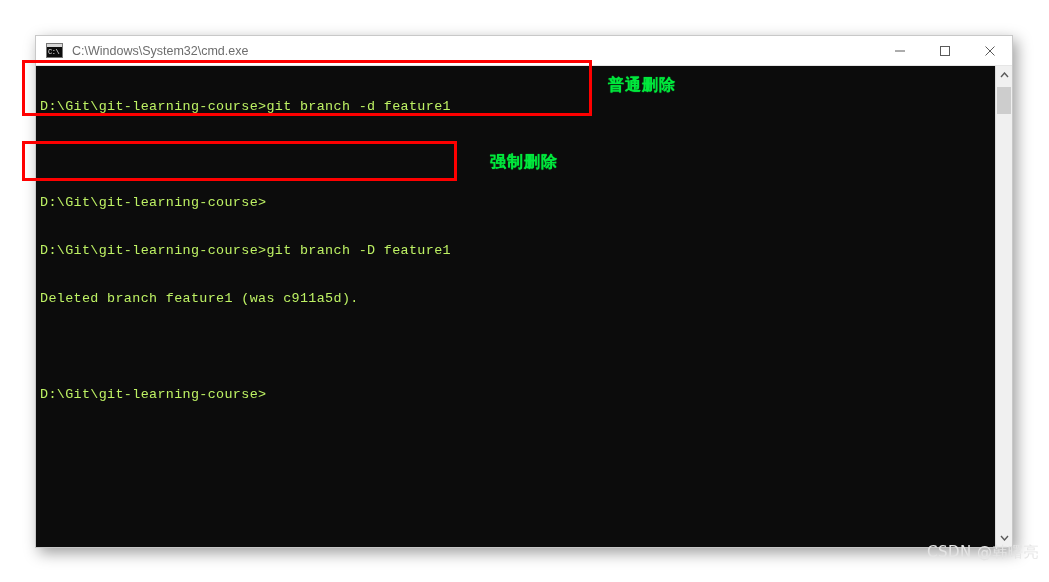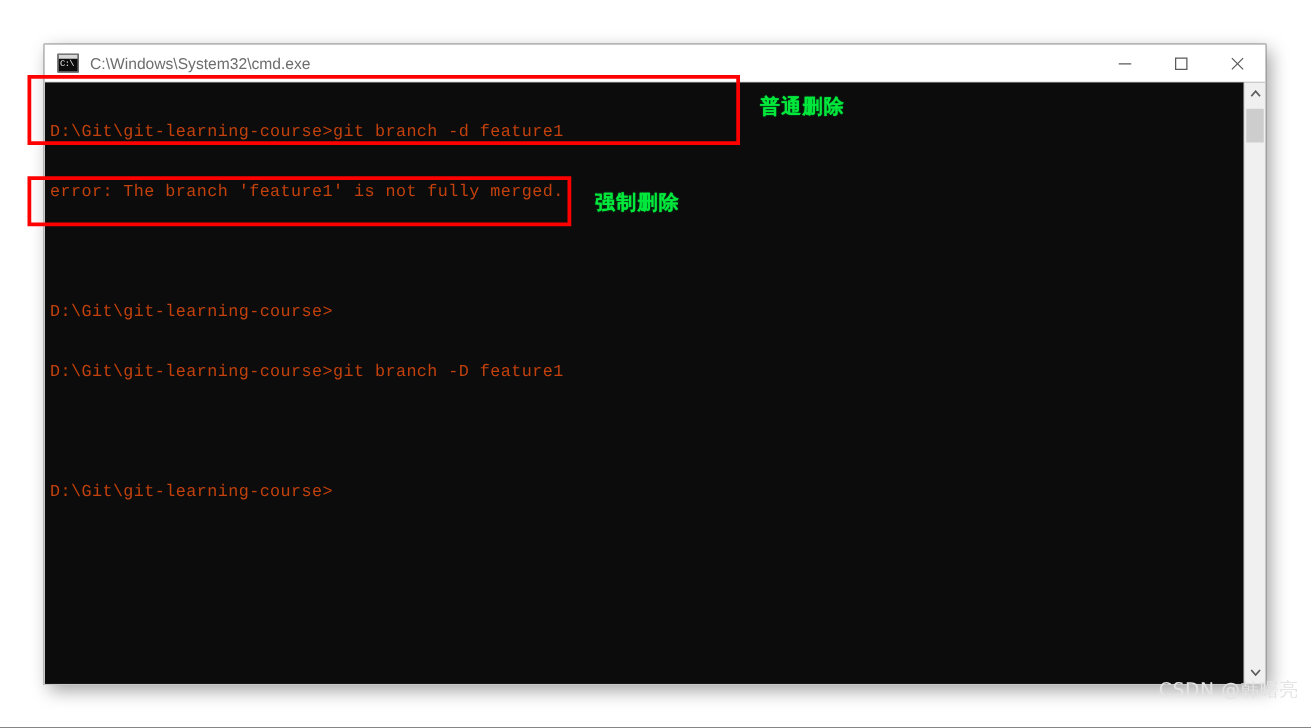--- a/index.html
+++ b/index.html
@@ -99,21 +99,21 @@
     background: #0c0c0c;
     overflow: hidden;
   }
   #terminal-text {
     position: absolute;
     left: 4px;
     top: 1px;
     font-family: "Liberation Mono", "DejaVu Sans Mono", monospace;
     font-size: 13.4px;
     line-height: 16px;
-    color: #c2410c;
+    color: #bef264;
     white-space: pre;
     letter-spacing: 0.35px;
   }
   .term-line { height: 16px; }
 
   
   #terminal-scrollbar {
     position: absolute;
     right: 0;
     top: 30px;
@@ -170,21 +170,21 @@
     position: absolute;
     color: #00e83c;
     font-family: "DejaVu Sans", "Liberation Sans", sans-serif;
     font-size: 16px;
     font-weight: bold;
     letter-spacing: 1px;
     white-space: nowrap;
     text-shadow: 0 0 1px #00e83c;
   }
   #label-normal-delete { left: 608px; top: 75px; }
-  #label-force-delete  { left: 476px; top: 152px; }
+  #label-force-delete  { left: 490px; top: 152px; }
 
   
   #watermark {
     position: absolute;
     right: 10px;
     bottom: 20px;
     font-family: "DejaVu Sans", "Liberation Sans", sans-serif;
     font-size: 15px;
     color: #e4e4e4;
     white-space: nowrap;
@@ -219,24 +219,24 @@
           <line x1="1.5" y1="1.5" x2="10.5" y2="10.5" stroke="currentColor" stroke-width="1"></line>
           <line x1="10.5" y1="1.5" x2="1.5" y2="10.5" stroke="currentColor" stroke-width="1"></line>
         </svg>
       </div>
     </div>
   </div>
 
   <div id="terminal-body">
     <div id="terminal-text">
       <div class="term-line">D:\Git\git-learning-course&gt;git branch -d feature1</div>
-      <div class="term-line">error: The branch 'feature1' is not fully merged.</div>
       <div class="term-line"></div>
       <div class="term-line">D:\Git\git-learning-course&gt;</div>
       <div class="term-line">D:\Git\git-learning-course&gt;git branch -D feature1</div>
+      <div class="term-line">Deleted branch feature1 (was c911a5d).</div>
       <div class="term-line"></div>
       <div class="term-line">D:\Git\git-learning-course&gt;</div>
     </div>
   </div>
 
   <div id="terminal-scrollbar">
     <div class="scroll-arrow" id="scroll-up">
       <svg width="9" height="6" viewBox="0 0 9 6">
         <polyline points="1,5 4.5,1 8,5" fill="none" stroke="currentColor" stroke-width="1.4"></polyline>
       </svg>

